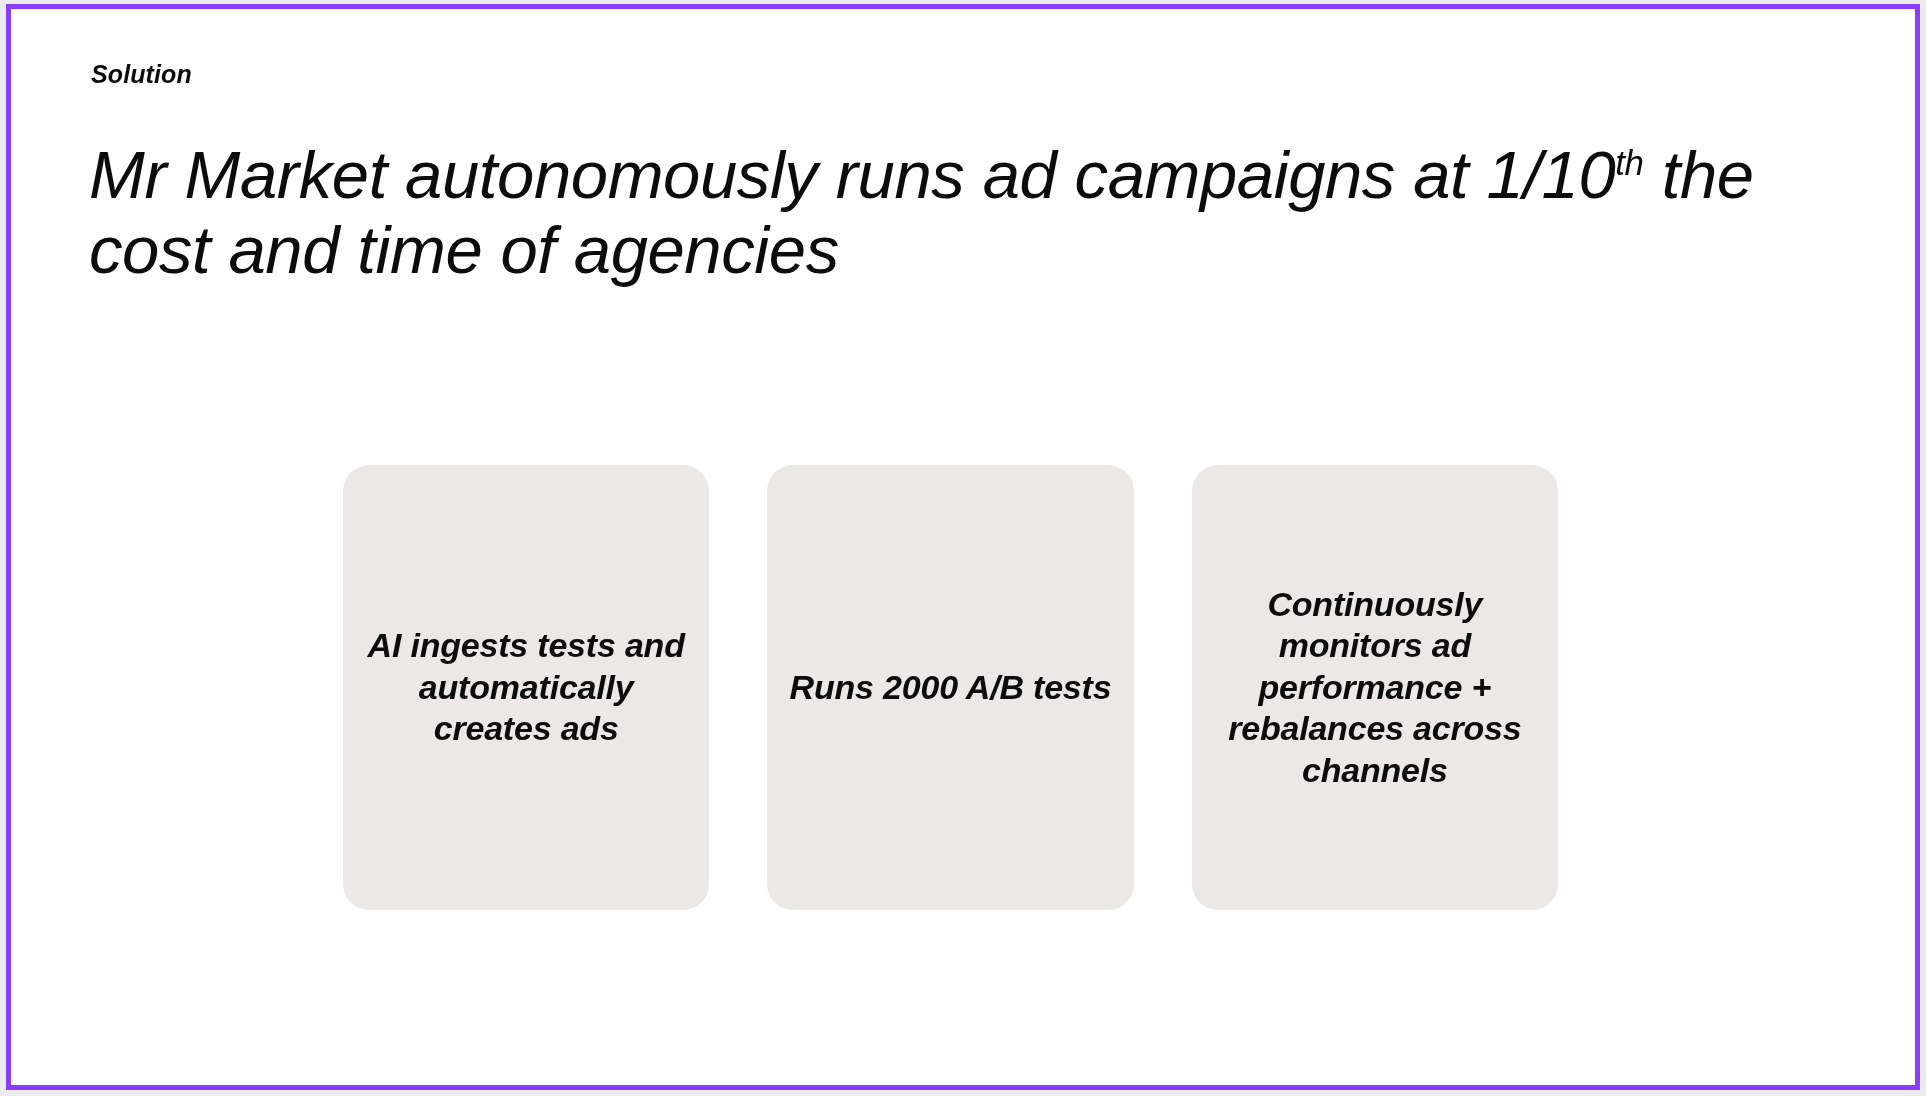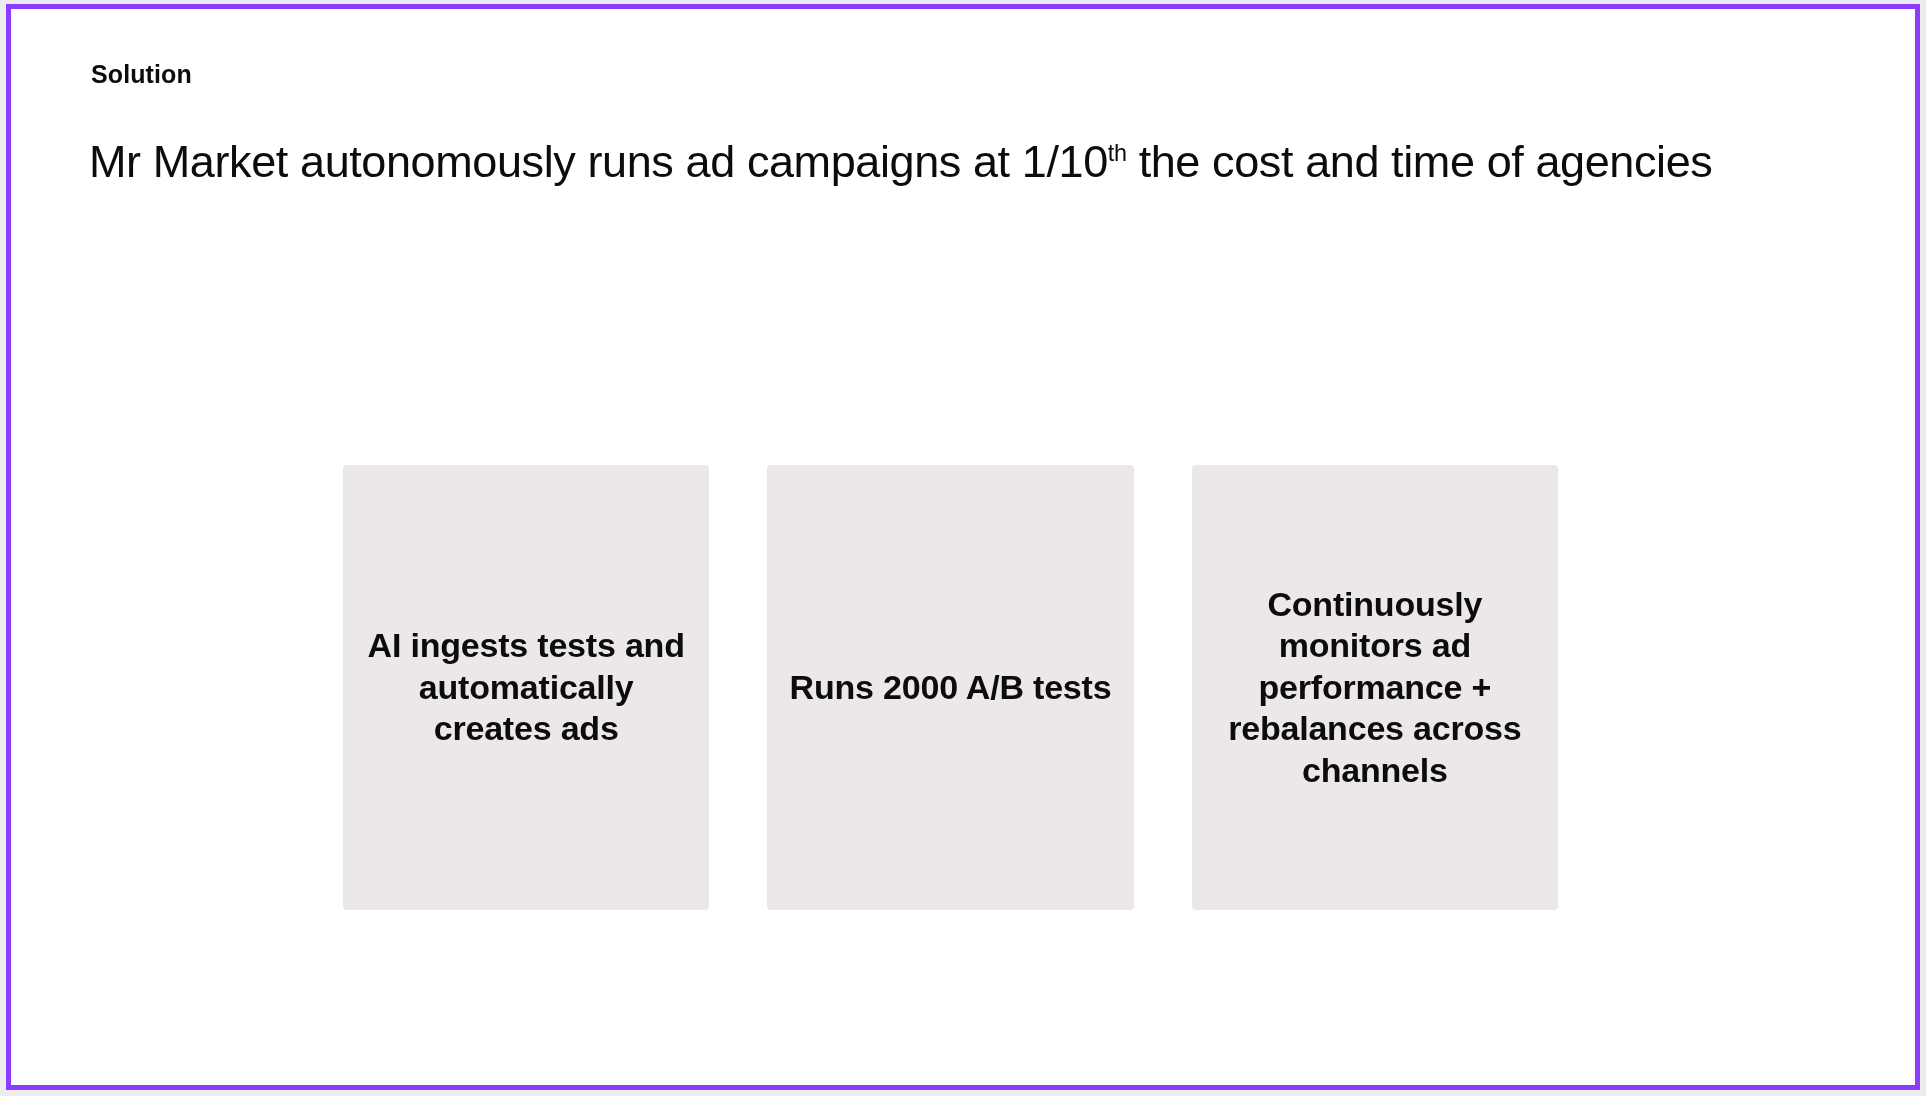--- a/index.html
+++ b/index.html
@@ -18,20 +18,21 @@
   
   .slide-frame {
     position: absolute;
     left: 6px;
     top: 4px;
     width: 1914px;
     height: 1086px;
     box-sizing: border-box;
     border: 5px solid #8b3dff;
     background: #ffffff;
+    font-style: italic;
   }
   .slide-inner {
     position: absolute;
     inset: 0;
     background: #ffffff;
     overflow: hidden;
   }
 
   
   .kicker {
@@ -45,21 +46,21 @@
     line-height: 1.2;
     white-space: nowrap;
   }
 
   
   .headline {
     position: absolute;
     left: 78px;
     top: 128px;
     width: 1700px;
-    font-size: 45px;
+    font-size: 67px;
     font-weight: 400;
     color: #0c0c0c;
     line-height: 1.12;
     letter-spacing: -0.4px;
   }
   .headline .sup {
     font-size: 0.52em;
     vertical-align: super;
     line-height: 0;
   }
@@ -71,21 +72,21 @@
     top: 456px;
     width: 1215px;
     height: 445px;
     display: flex;
     gap: 58px;
     align-items: stretch;
   }
   .card {
     flex: 1 1 0;
     background: #ebe8e7;
-    border-radius: 4px;
+    border-radius: 26px;
     display: flex;
     align-items: center;
     justify-content: center;
     padding: 16px 22px;
     box-sizing: border-box;
   }
   .card-text {
     text-align: center;
     font-size: 34px;
     font-weight: bold;

